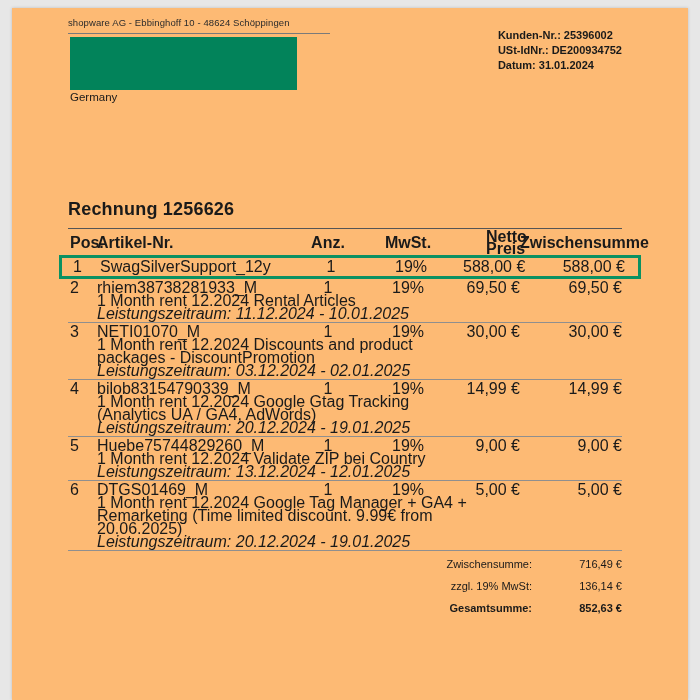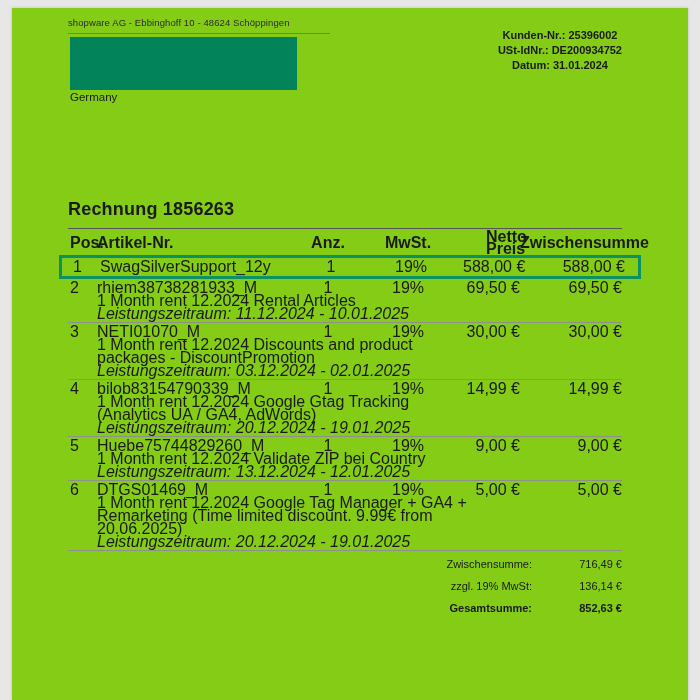--- a/index.html
+++ b/index.html
@@ -7,21 +7,21 @@
   body {
     background: #e7e7e7;
     font-family: "Liberation Sans", "DejaVu Sans", sans-serif;
     color: #1a1a1a;
     position: relative;
   }
   .page {
     position: absolute;
     left: 12px; top: 8px;
     width: 676px; height: 692px;
-    background: #84cc16;
+    background: #fdba74;
     box-shadow: 0 0 3px rgba(0,0,0,0.18);
   }
   
   .sender-line {
     position: absolute; left: 56px; top: 9px;
     font-size: 9.5px; color: #2b2b2b; letter-spacing: 0.1px;
   }
   .sender-rule {
     position: absolute; left: 56px; top: 25px;
     width: 262px; height: 1px; background: #7a7a7a;
@@ -30,21 +30,21 @@
     position: absolute; left: 58px; top: 29px;
     width: 227px; height: 53px;
     background: #02835a;
   }
   .country {
     position: absolute; left: 58px; top: 83px;
     font-size: 11.5px; color: #1a1a1a;
   }
   .meta {
     position: absolute; right: 66px; top: 20px;
-    text-align: center; font-size: 11px; font-weight: bold; line-height: 15px;
+    text-align: left; font-size: 11px; font-weight: bold; line-height: 15px;
   }
   
   .title {
     position: absolute; left: 56px; top: 191px;
     font-size: 18px; font-weight: bold; letter-spacing: 0.2px;
   }
   
   .invoice-table {
     position: absolute; left: 56px; top: 220px; width: 554px;
     font-size: 16px;
@@ -118,21 +118,21 @@
 
   <div class="redaction"></div>
   <div class="country">Germany</div>
 
   <div class="meta">
     <div>Kunden-Nr.: 25396002</div>
     <div>USt-IdNr.: DE200934752</div>
     <div>Datum: 31.01.2024</div>
   </div>
 
-  <div class="title">Rechnung 1856263</div>
+  <div class="title">Rechnung 1256626</div>
 
   <div class="invoice-table">
 
     <div class="thead">
       <div class="th-pos">Pos.</div>
       <div class="th-art">Artikel-Nr.</div>
       <div class="th-anz">Anz.</div>
       <div class="th-mwst">MwSt.</div>
       <div class="th-netto"><span>Netto Preis</span></div>
       <div class="th-zw">Zwischensumme</div>

